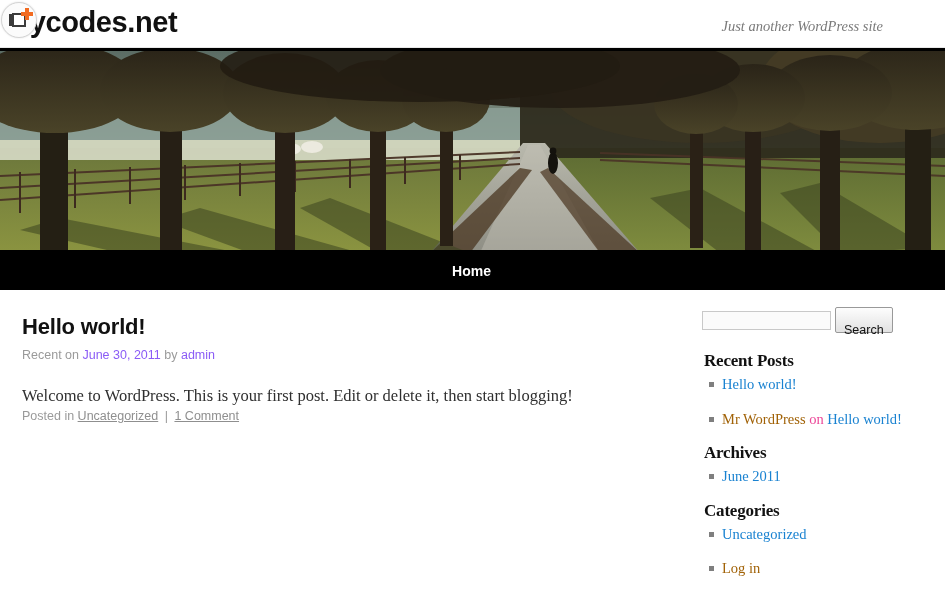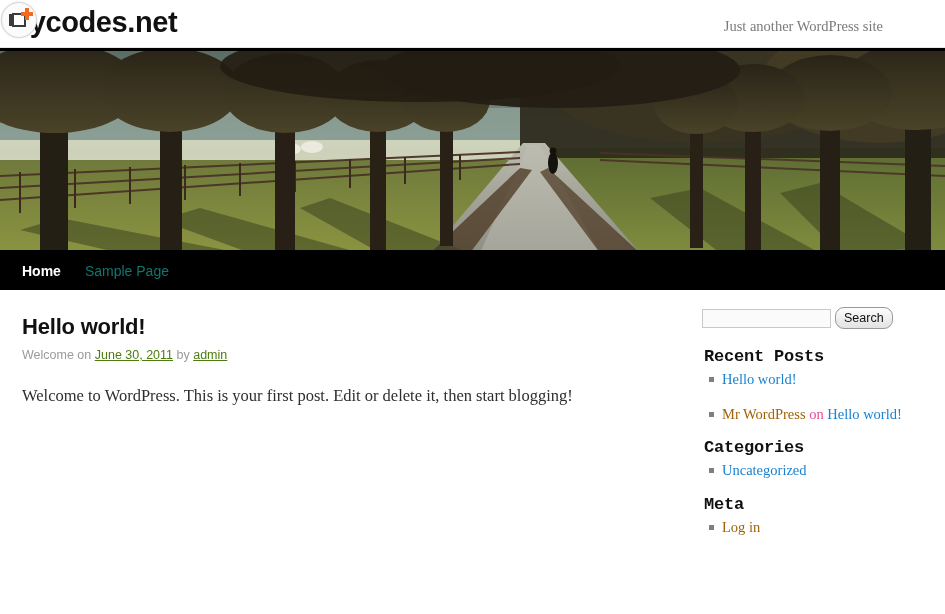--- a/index.html
+++ b/index.html
@@ -32,20 +32,21 @@
     color: #111111;
     letter-spacing: -0.4px;
     line-height: 40px;
     font-family: "Liberation Sans", sans-serif;
     white-space: nowrap;
   }
   .site-description {
     position: absolute;
     right: 62px; top: 18px;
     font-family: "Liberation Serif", serif;
+    font-style: italic;
     font-size: 14.5px;
     color: #7a7a7a;
     white-space: nowrap;
   }
   
   .overlay-badge {
     position: absolute;
     left: 1px; top: 2px;
     width: 36px; height: 36px;
     border-radius: 50%;
@@ -106,20 +107,21 @@
     height: 37px;
     background: #000000;
   }
   .nav-list {
     list-style: none;
     margin: 0;
     padding: 0 0 0 22px;
     height: 37px;
     display: flex;
     align-items: center;
+    flex-direction: column;
   }
   .nav-item {
     font-size: 14px;
     color: #0f766e;
     margin-right: 24px;
     cursor: pointer;
     line-height: 37px;
     white-space: nowrap;
   }
   .nav-item.active {
@@ -152,22 +154,21 @@
     color: #111111;
     font-family: "Liberation Sans", sans-serif;
     letter-spacing: -0.2px;
   }
   .post-meta {
     font-size: 12.5px;
     color: #9a9a9a;
     margin-bottom: 22px;
   }
   .post-meta a {
-    color: #4d7c0f;
-    text-decoration: underline;
+    color: #8b5cf6;
     cursor: pointer;
     text-align: center;
   }
   .post-body {
     font-family: "Liberation Serif", serif;
     font-size: 16.5px;
     color: #2f2f2f;
     line-height: 1.5;
   }
   .post-footer {
@@ -195,37 +196,37 @@
     background: #fbfbfb;
     font-size: 12px;
     padding: 0 4px;
     font-family: "Liberation Sans", sans-serif;
     color: #333;
     outline: none;
   }
   .search-button {
     margin-left: 4px;
     height: 22px;
-    padding: 0 8px;
+    padding: 12px 8px;
     font-size: 12.5px;
     font-family: "Liberation Sans", sans-serif;
     color: #111;
     background: linear-gradient(#fdfdfd, #e2e2e2);
     border: 1px solid #999999;
-    border-radius: 9px;
+    border-radius: 2px;
     cursor: pointer;
     line-height: 20px;
   }
   .widget { margin-bottom: 14px; padding-left: 4px; }
   .widget-title {
     font-size: 17px;
     font-weight: bold;
     color: #111111;
     margin: 0 0 3px 0;
-    font-family: Liberation Mono, monospace;
+    font-family: Liberation Serif, serif;
     letter-spacing: -0.2px;
   }
   .widget-list {
     list-style: none;
     margin: 0;
     padding: 0;
   }
   .widget-list li {
     position: relative;
     padding-left: 18px;
@@ -379,26 +380,32 @@
       <li class="nav-item active">Home</li>
       <li class="nav-item">Sample Page</li>
     </ul>
   </div>
 
   <div class="content-wrap">
 
     <div class="main-col">
       <h1 class="post-title">Hello world!</h1>
       <div class="post-meta">
-        <span>Welcome on</span>
+        <span>Recent on</span>
         <a>June 30, 2011</a>
         <span>by</span>
         <a>admin</a>
       </div>
       <div class="post-body">Welcome to WordPress. This is your first post. Edit or delete it, then start blogging!</div>
+      <div class="post-footer">
+        <span>Posted in</span>
+        <a>Uncategorized</a>
+        <span class="sep">|</span>
+        <a>1 Comment</a>
+      </div>
     </div>
 
     <div class="side-col">
 
       <div class="search-row">
         <input class="search-input" type="text" placeholder="" style="">
         <button class="search-button">Search</button>
       </div>
 
       <div class="widget">
@@ -413,32 +420,39 @@
       <div class="widget">
         <ul class="widget-list">
           <li>
             <a class="link-visited">Mr WordPress</a>
             <span class="plain-text">on</span>
             <a class="link-blue">Hello world!</a>
           </li>
         </ul>
       </div>
 
+      <div class="widget">
+        <h3 class="widget-title">Archives</h3>
+        <ul class="widget-list">
+          <li>
+            <a class="link-blue">June 2011</a>
+          </li>
+        </ul>
+      </div>
 
       <div class="widget">
         <h3 class="widget-title">Categories</h3>
         <ul class="widget-list">
           <li>
             <a class="link-blue">Uncategorized</a>
           </li>
         </ul>
       </div>
 
       <div class="widget">
-        <h3 class="widget-title">Meta</h3>
         <ul class="widget-list">
           <li>
             <a class="link-visited">Log in</a>
           </li>
         </ul>
       </div>
 
     </div>
   </div>
 

